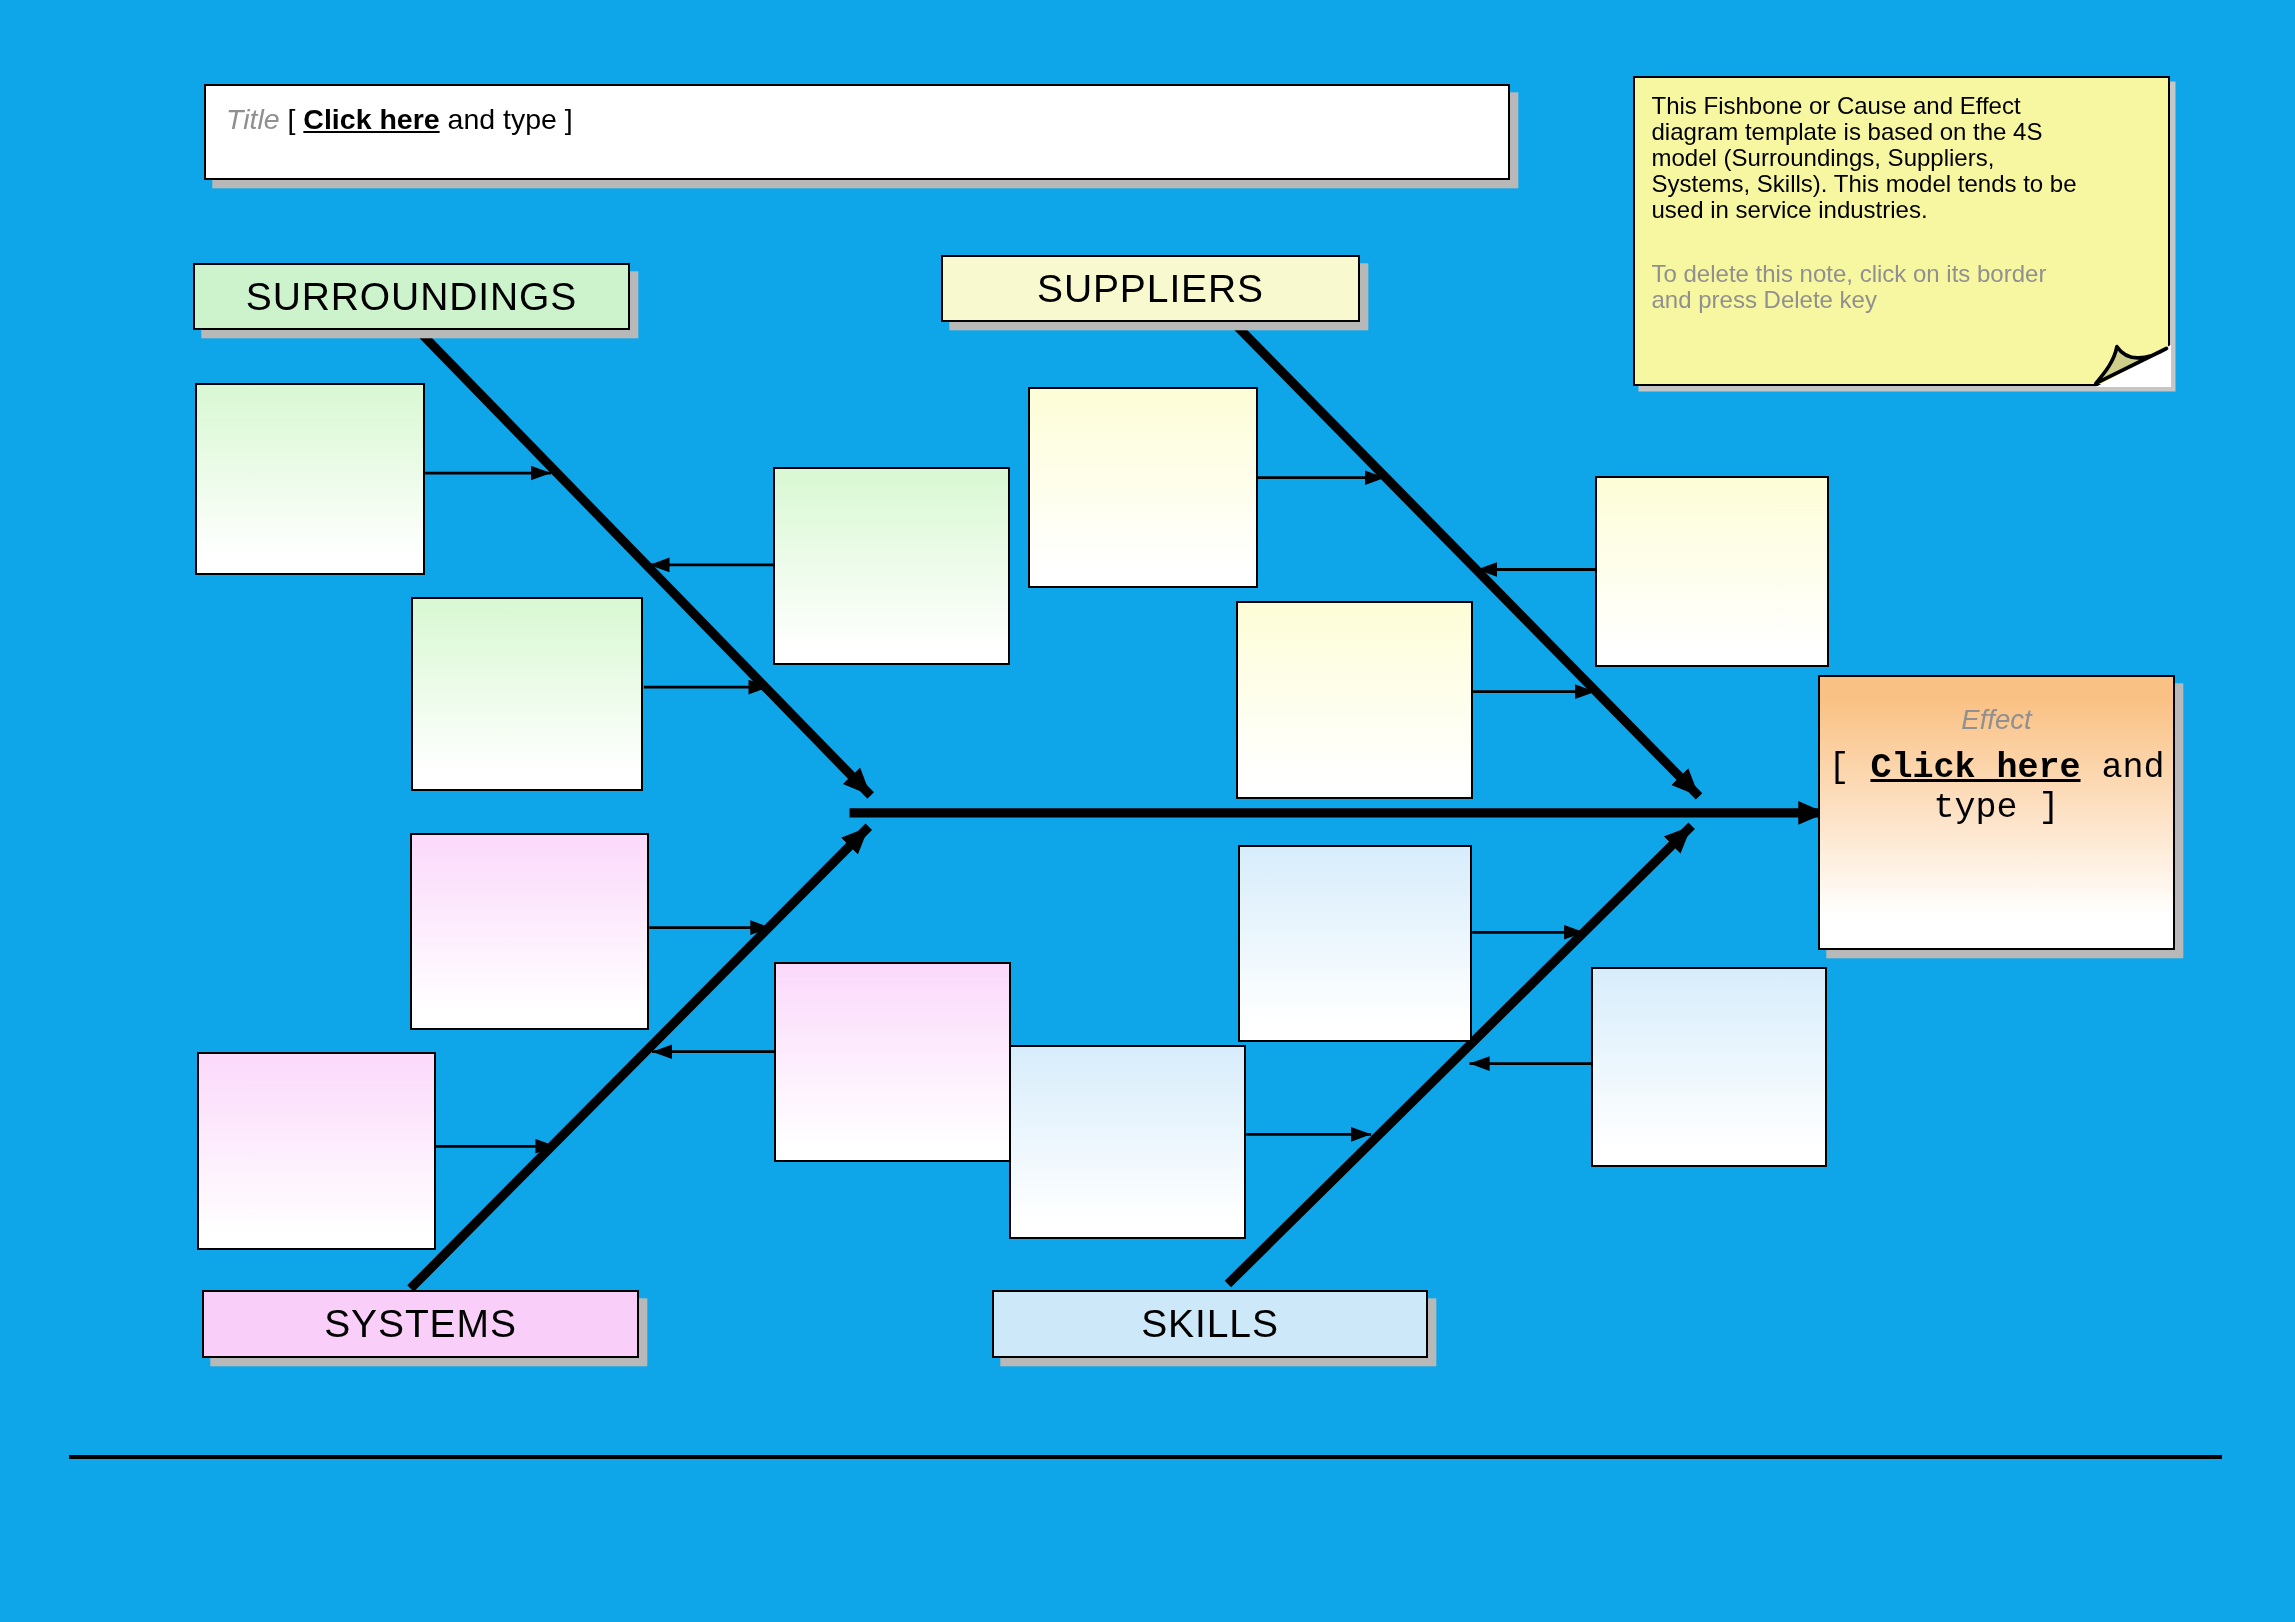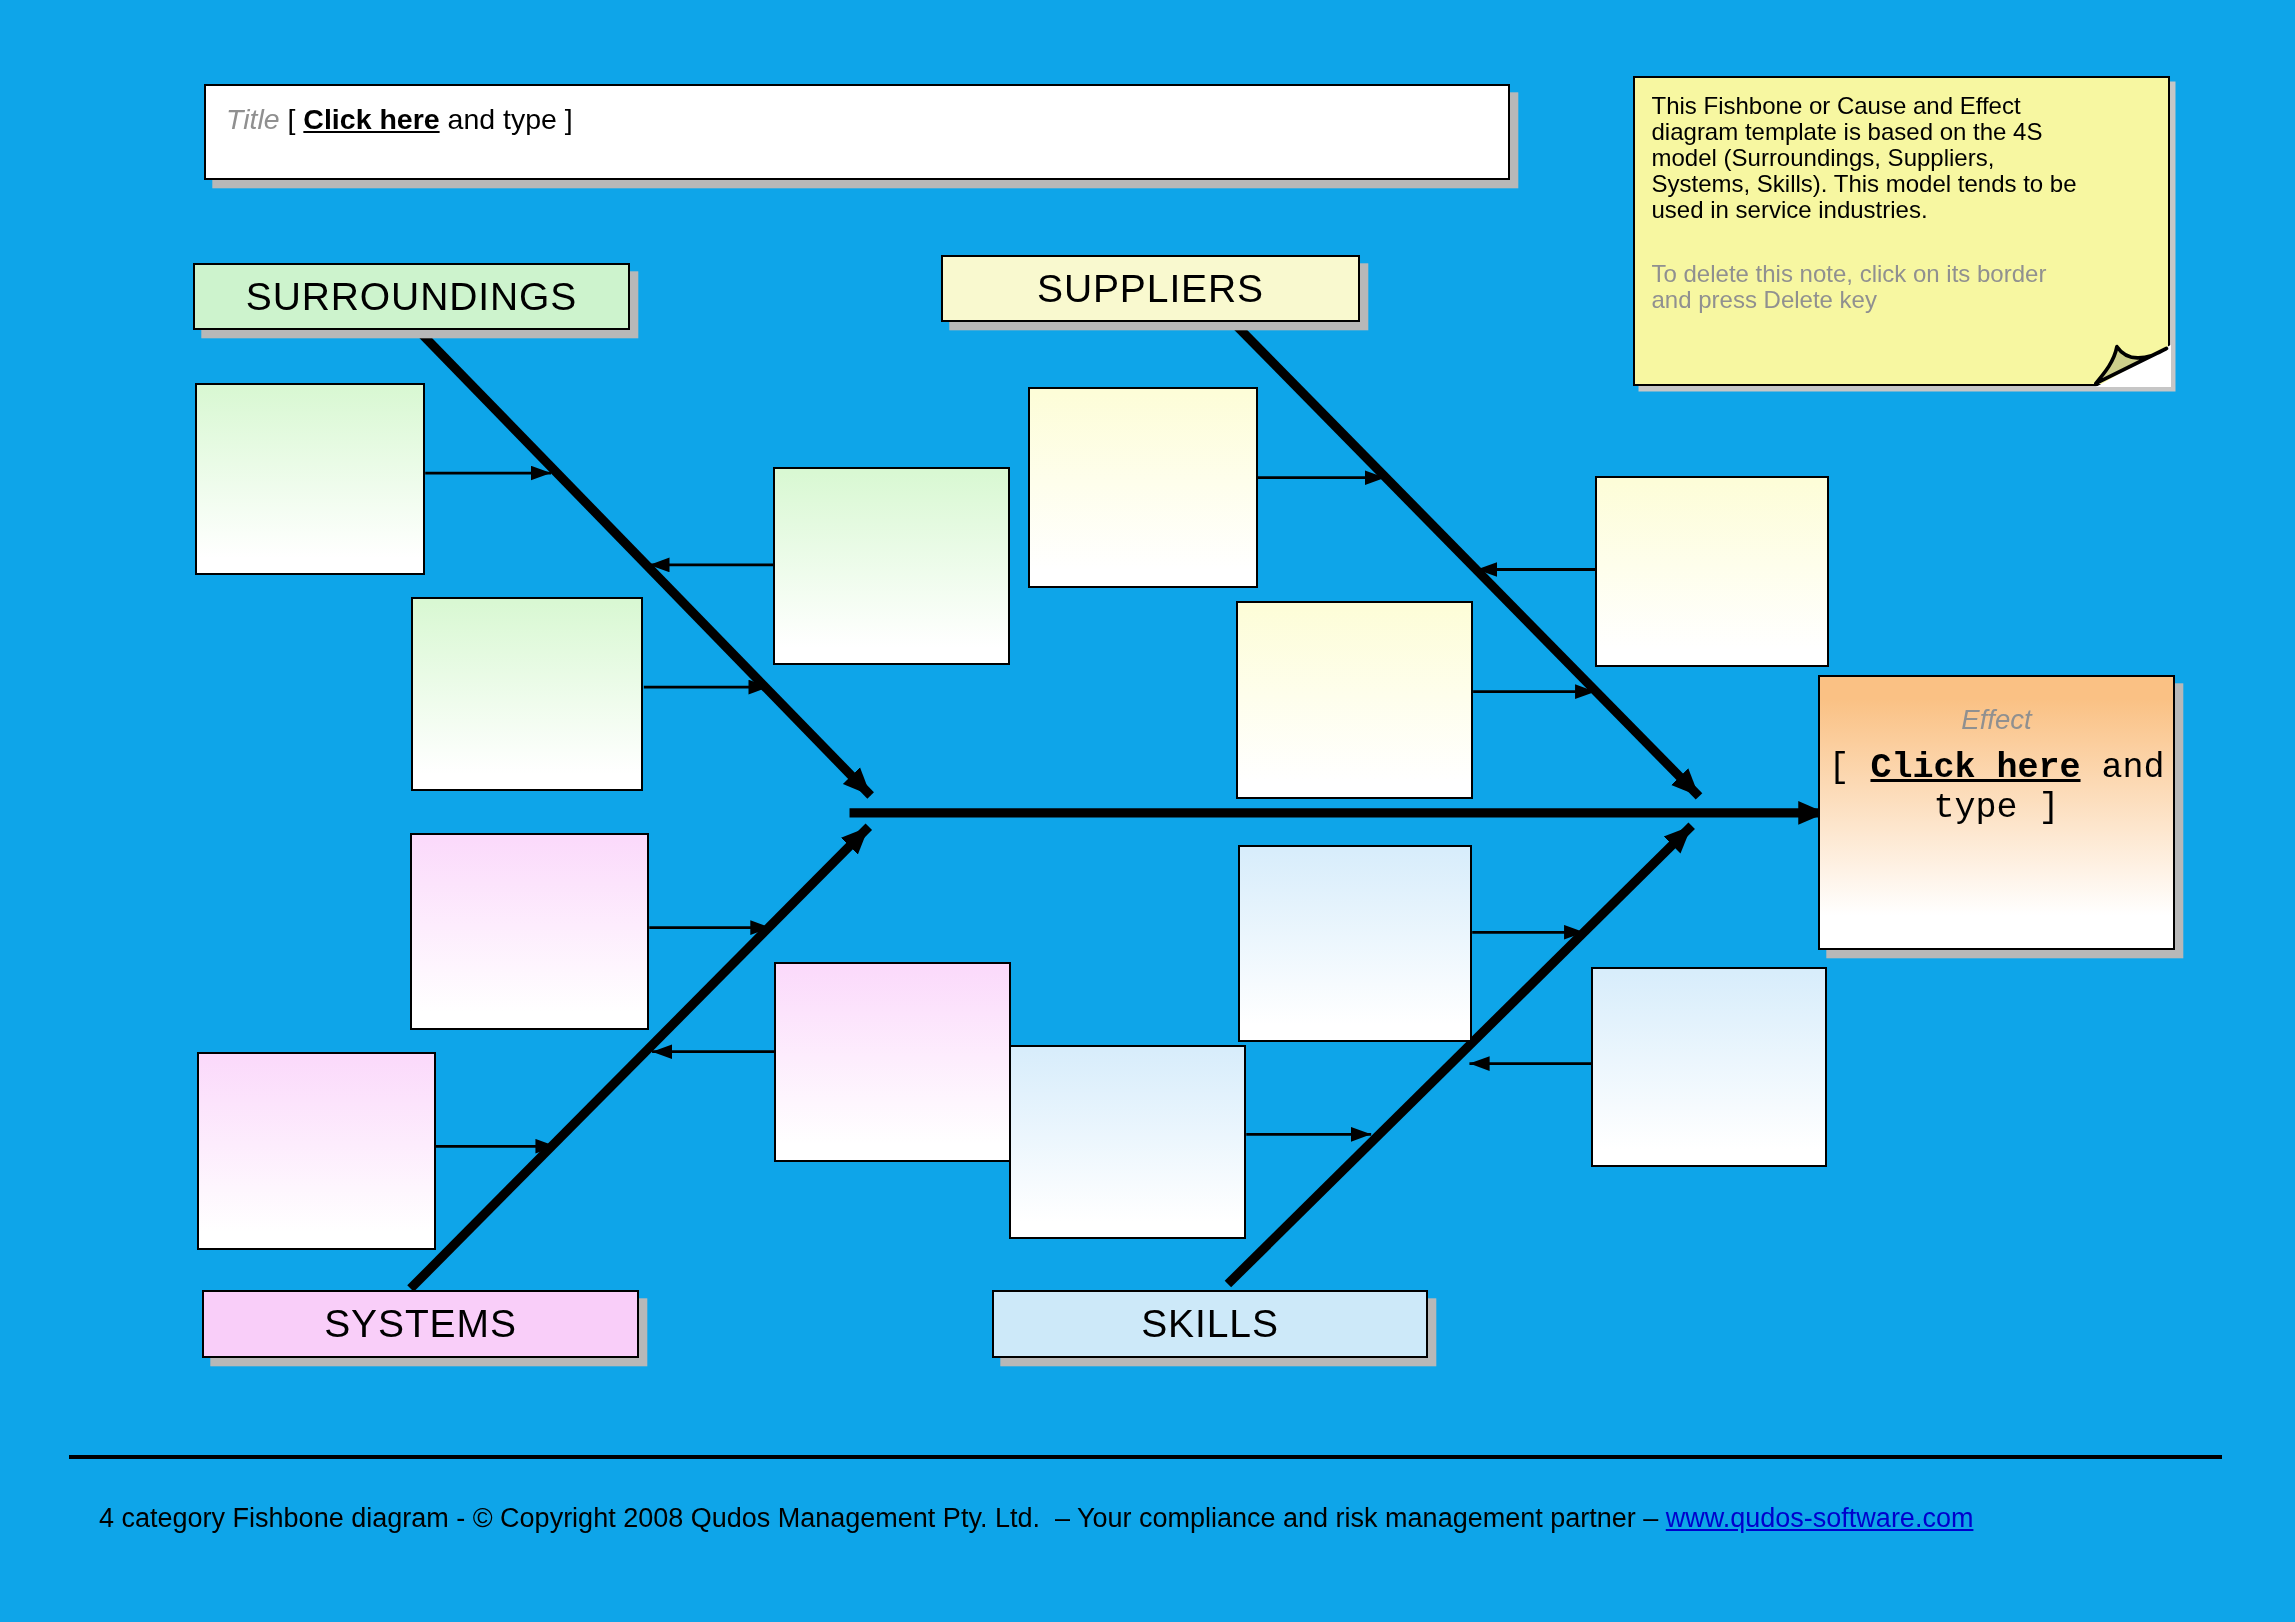--- a/index.html
+++ b/index.html
@@ -163,18 +163,15 @@
   <div class="cause grad-blue b3"></div>
 
   <div class="effect-box shadowed">
     <div class="effect-label">Effect</div>
     <div class="effect-prompt">
       <span>[ </span><span class="click-here">Click here</span><span> and type ]</span>
     </div>
   </div>
 
   <div class="footer-rule"></div>
-  <div class="footer">
-    <span>4 category Fishbone diagram - © Copyright 2008 Qudos Management Pty. Ltd.  – Your compliance and risk management partner – </span><a class="footer-link">www.qudos-software.com</a>
-  </div>
 
 </div>
 
 
 </body></html>

